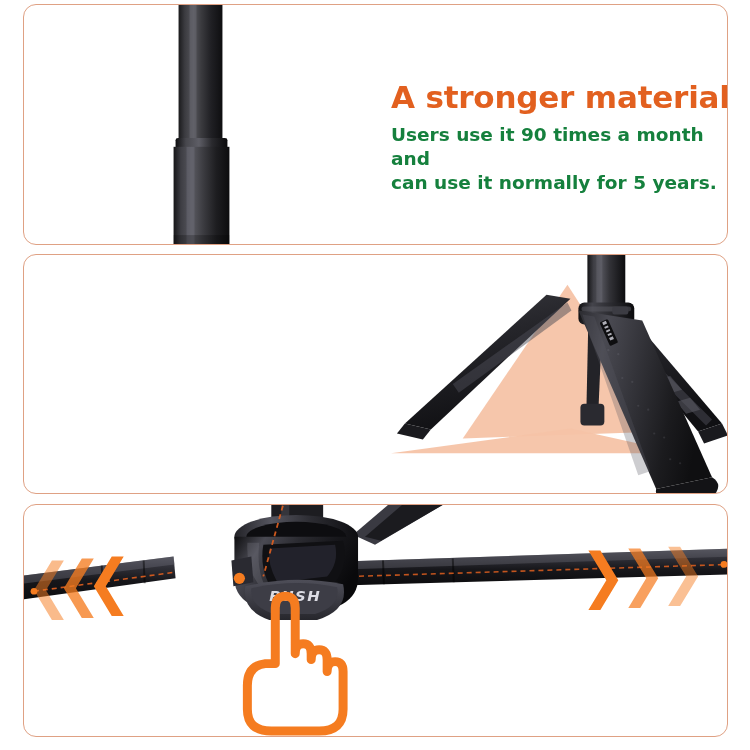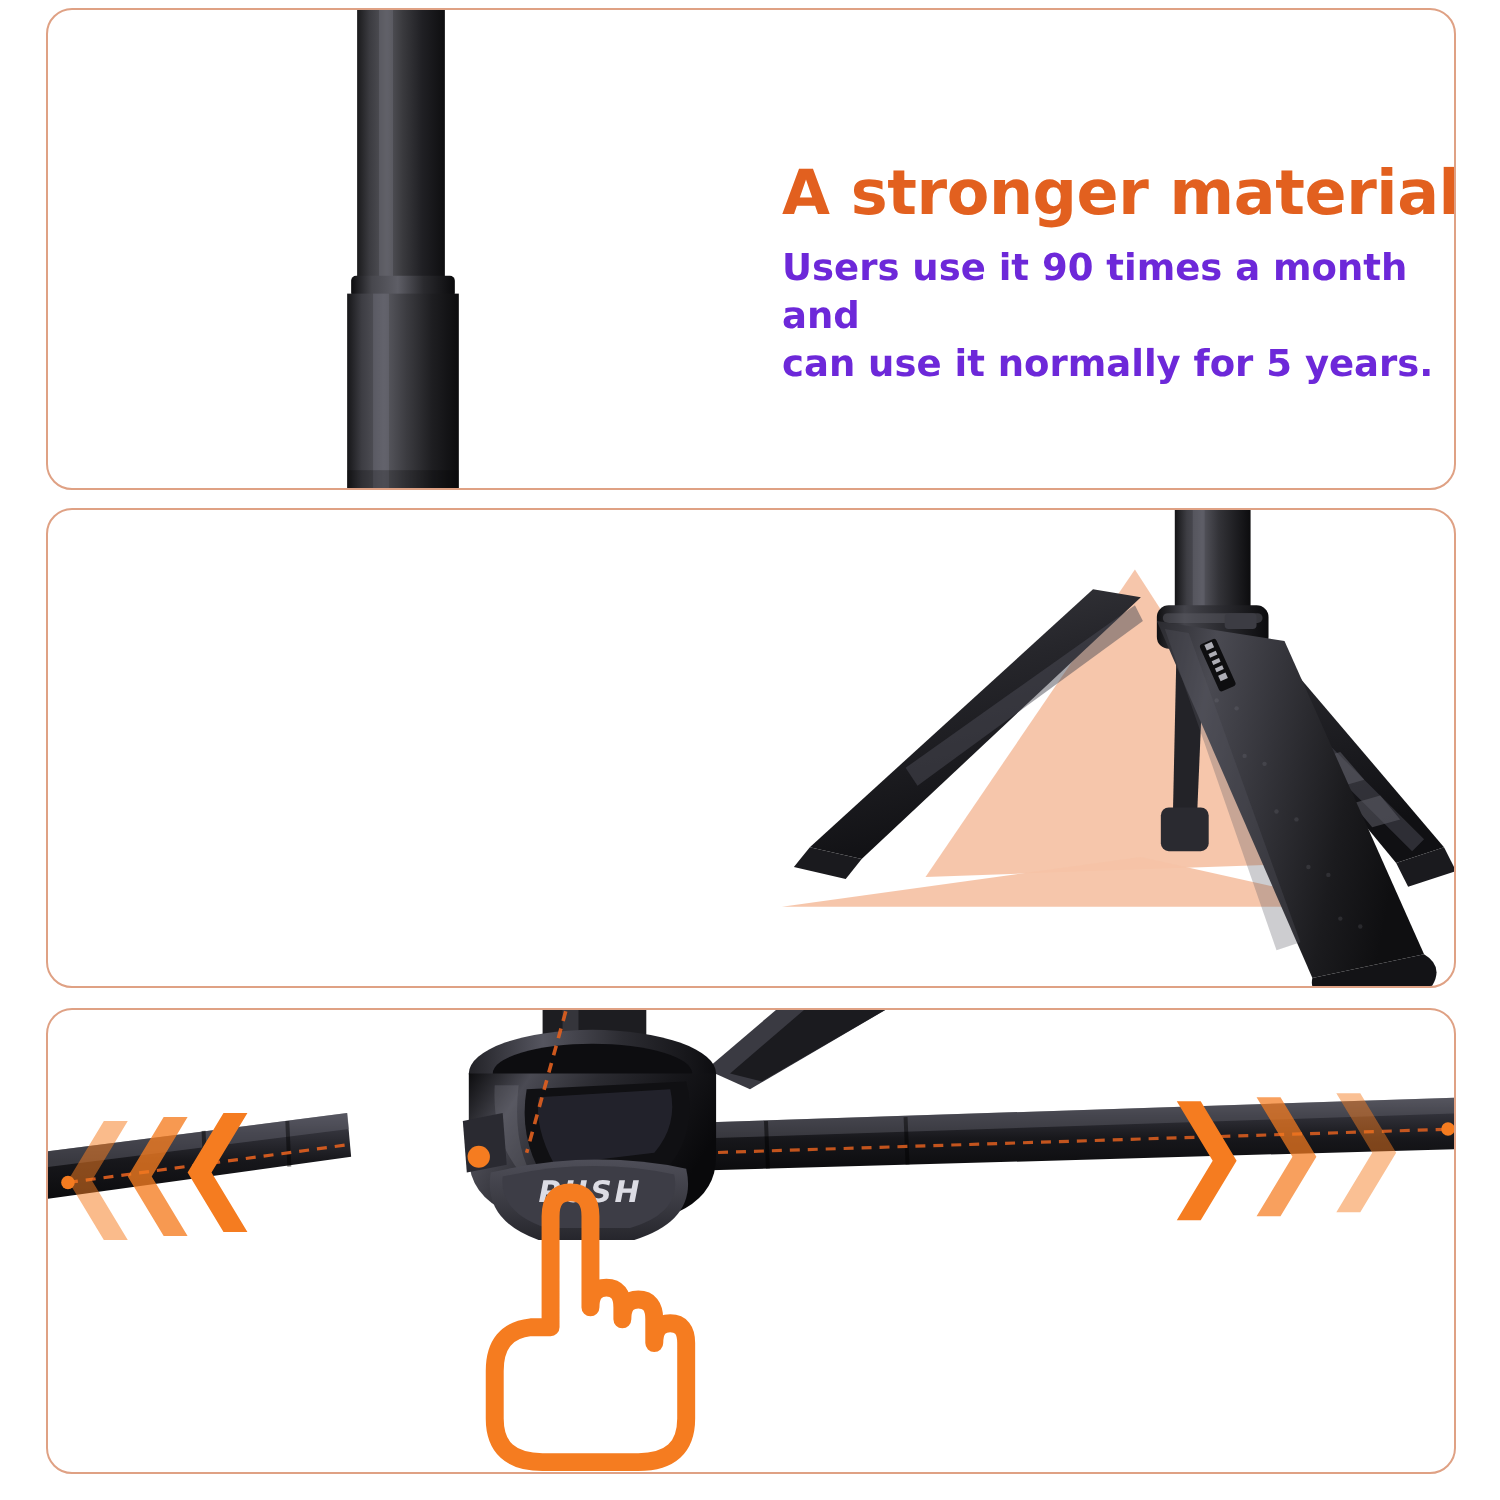--- a/index.html
+++ b/index.html
@@ -31,21 +31,21 @@
   
   .txt{ position:absolute; }
   .headline{
     color:#e2601f;
     font-weight:700;
     letter-spacing:-0.2px;
     white-space:nowrap;
     line-height:1.05;
   }
   .body-copy{
-    color:#6d28d9;
+    color:#15803d;
     font-weight:700;
     line-height:1.30;
   }
 
   #text-1{ left:367px; top:76px; width:345px; }
   #text-1 .headline{ font-size:31px; }
   #text-1 .body-copy{ font-size:18.5px; margin-top:9px; }
 
   
   .art{ position:absolute; inset:0; pointer-events:none; }

